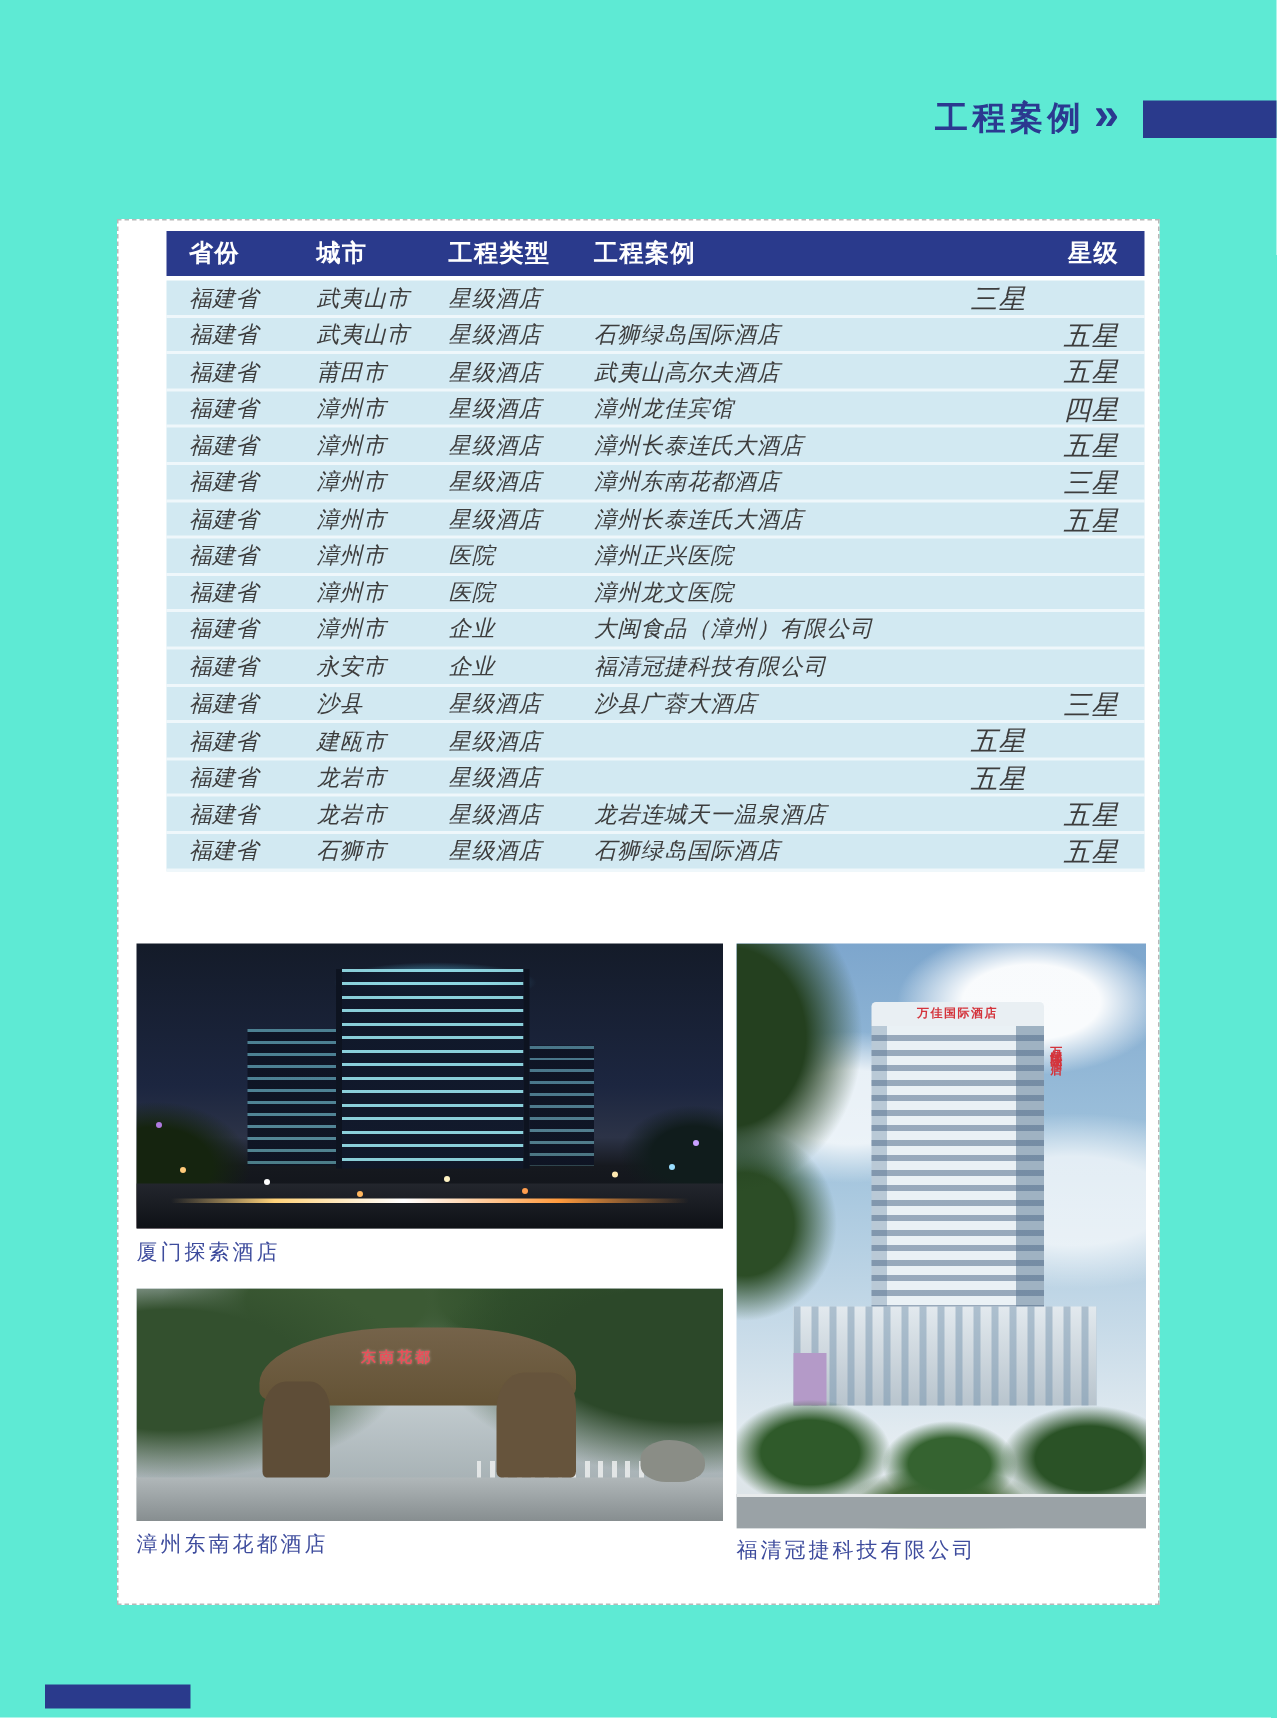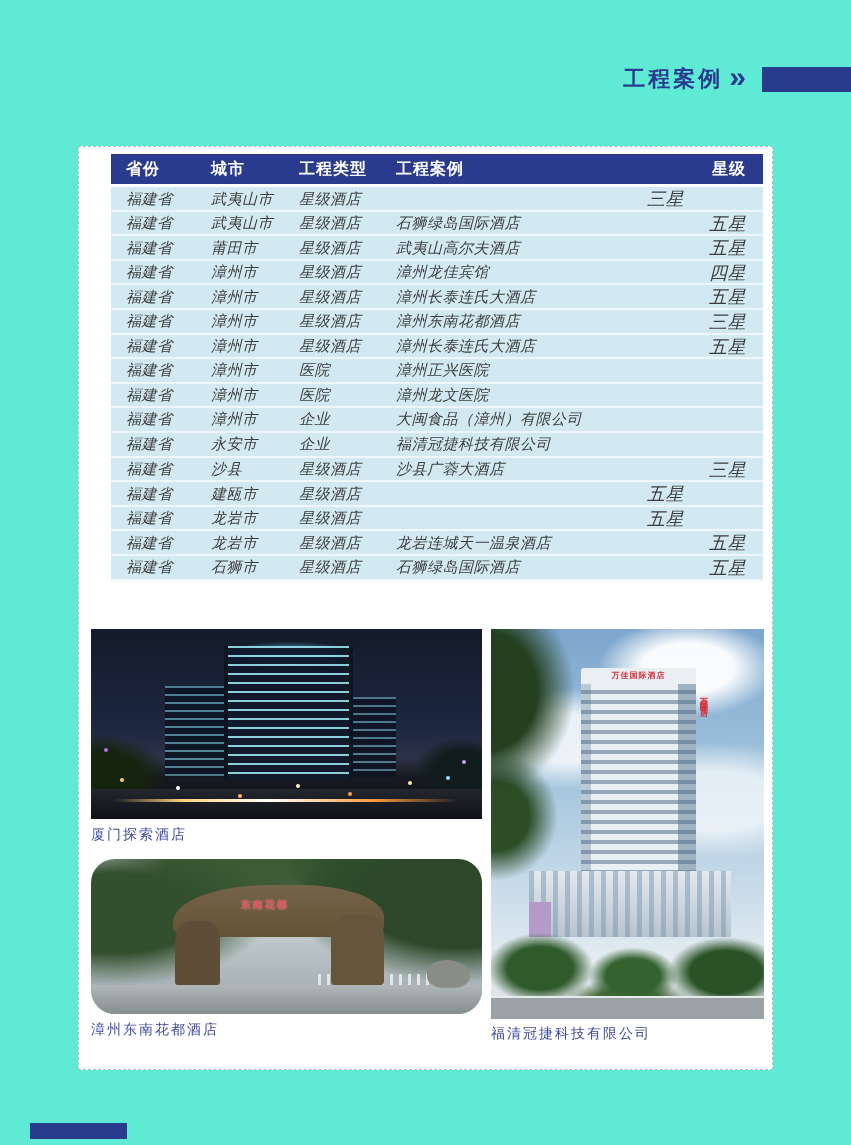--- a/index.html
+++ b/index.html
@@ -69,21 +69,21 @@
     background:linear-gradient(180deg,#23262d 0%,#0e1116 100%); }
   .p1-streak { position:absolute; left:6%; bottom:9%; width:88%; height:3px;
     background:linear-gradient(90deg, rgba(255,210,122,0) 0%, #ffd27a 20%, #ffffff 45%, #ff9a3d 75%, rgba(255,154,61,0) 100%); }
   .p1-lights { position:absolute; left:0; top:0; width:2px; height:2px; border-radius:50%; background:transparent;
     box-shadow: 30px 150px 0 1px #ffca7a, 86px 158px 0 1px #ffffff, 148px 166px 0 1px #ffb65e,
                 206px 156px 0 1px #fff3c4, 258px 164px 0 1px #ff9d4d, 318px 153px 0 1px #ffe9b0,
                 356px 148px 0 1px #9adfff, 372px 132px 0 1px #c9a0ff, 14px 120px 0 1px #b07ae0; }
 
   
   .photo2 { left:12px; top:712px; width:391px; height:155px;
-    background:linear-gradient(180deg,#c3ced5 0%,#ccd5d9 35%,#9aa5a8 100%);border-radius:24px; }
+    background:linear-gradient(180deg,#c3ced5 0%,#ccd5d9 35%,#9aa5a8 100%); }
   .p2-trees { position:absolute; inset:0; background:
     radial-gradient(55% 65% at 6% 35%, #33502e 0 40%, rgba(51,80,46,0) 72%),
     radial-gradient(58% 70% at 94% 28%, #2c4829 0 42%, rgba(44,72,41,0) 74%),
     radial-gradient(45% 55% at 34% 6%, #3c5a34 0 34%, rgba(60,90,52,0) 66%),
     radial-gradient(45% 55% at 66% 4%, #31502c 0 32%, rgba(49,80,44,0) 64%); }
   .p2-road { position:absolute; left:0; bottom:0; width:100%; height:19%;
     background:linear-gradient(180deg,#b0b7b9 0%,#878e90 100%); }
   .p2-fence { position:absolute; right:4%; bottom:19%; width:38%; height:7%;
     background:repeating-linear-gradient(90deg,#eceeee 0 3px, rgba(236,238,238,0) 3px 9px); opacity:.85; }
   .p2-rock { position:absolute; right:3%; bottom:17%; width:11%; height:18%;

